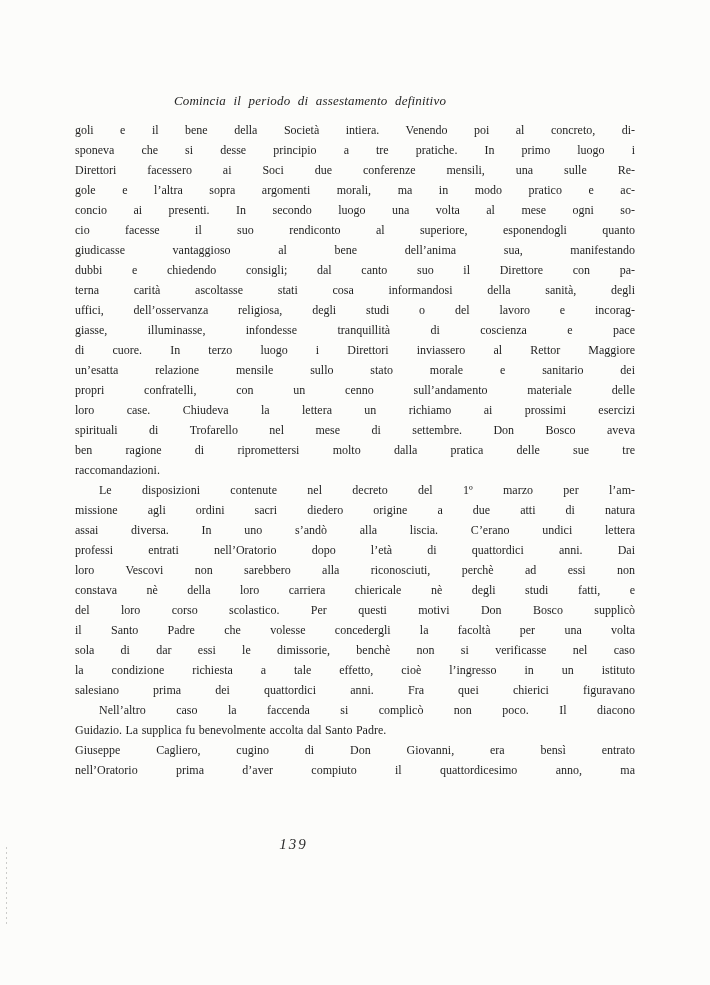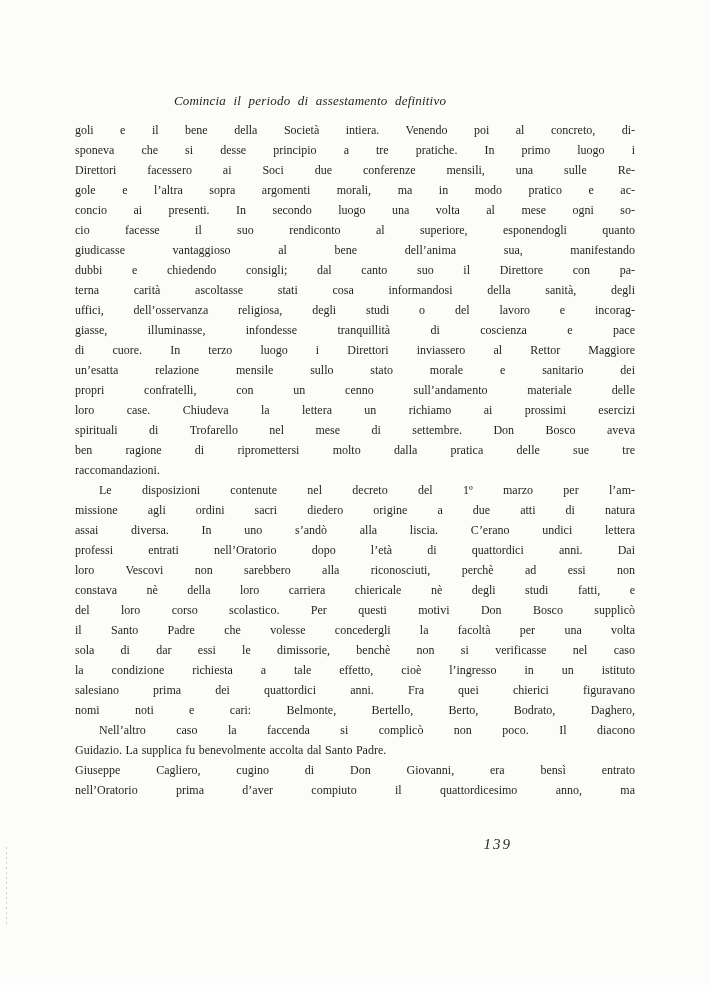--- a/index.html
+++ b/index.html
@@ -52,21 +52,21 @@
     text-indent: 24px;
   }
   .line.para-end {
     text-align-last: left;
   }
   .folio {
     position: absolute;
     top: 836px;
     left: 75px;
     width: 437px;
-    text-align: right;
+    text-align: center;
     font-style: italic;
     font-size: 15px;
     letter-spacing: 2px;
     color: #2a2a2a;
   }
   .scan-artifact {
     position: absolute;
     left: 6px;
     top: 847px;
     width: 1px;
@@ -108,21 +108,20 @@
       <div class="line">missione agli ordini sacri diedero origine a due atti di natura</div>
       <div class="line">assai diversa. In uno s’andò alla liscia. C’erano undici lettera</div>
       <div class="line">professi entrati nell’Oratorio dopo l’età di quattordici anni. Dai</div>
       <div class="line">loro Vescovi non sarebbero alla riconosciuti, perchè ad essi non</div>
       <div class="line">constava nè della loro carriera chiericale nè degli studi fatti, e</div>
       <div class="line">del loro corso scolastico. Per questi motivi Don Bosco supplicò</div>
       <div class="line">il Santo Padre che volesse concedergli la facoltà per una volta</div>
       <div class="line">sola di dar essi le dimissorie, benchè non si verificasse nel caso</div>
       <div class="line">la condizione richiesta a tale effetto, cioè l’ingresso in un istituto</div>
       <div class="line">salesiano prima dei quattordici anni. Fra quei chierici figuravano</div>
-      <div class="line">nomi noti e cari: Belmonte, Bertello, Berto, Bodrato, Daghero,</div>
       <div class="line indent">Nell’altro caso la faccenda si complicò non poco. Il diacono</div>
       <div class="line para-end">Guidazio. La supplica fu benevolmente accolta dal Santo Padre.</div>
       <div class="line">Giuseppe Cagliero, cugino di Don Giovanni, era bensì entrato</div>
       <div class="line">nell’Oratorio prima d’aver compiuto il quattordicesimo anno, ma</div>
     </div>
 
   <div class="folio">139</div>
 
   <div class="scan-artifact"></div>
 </div>

